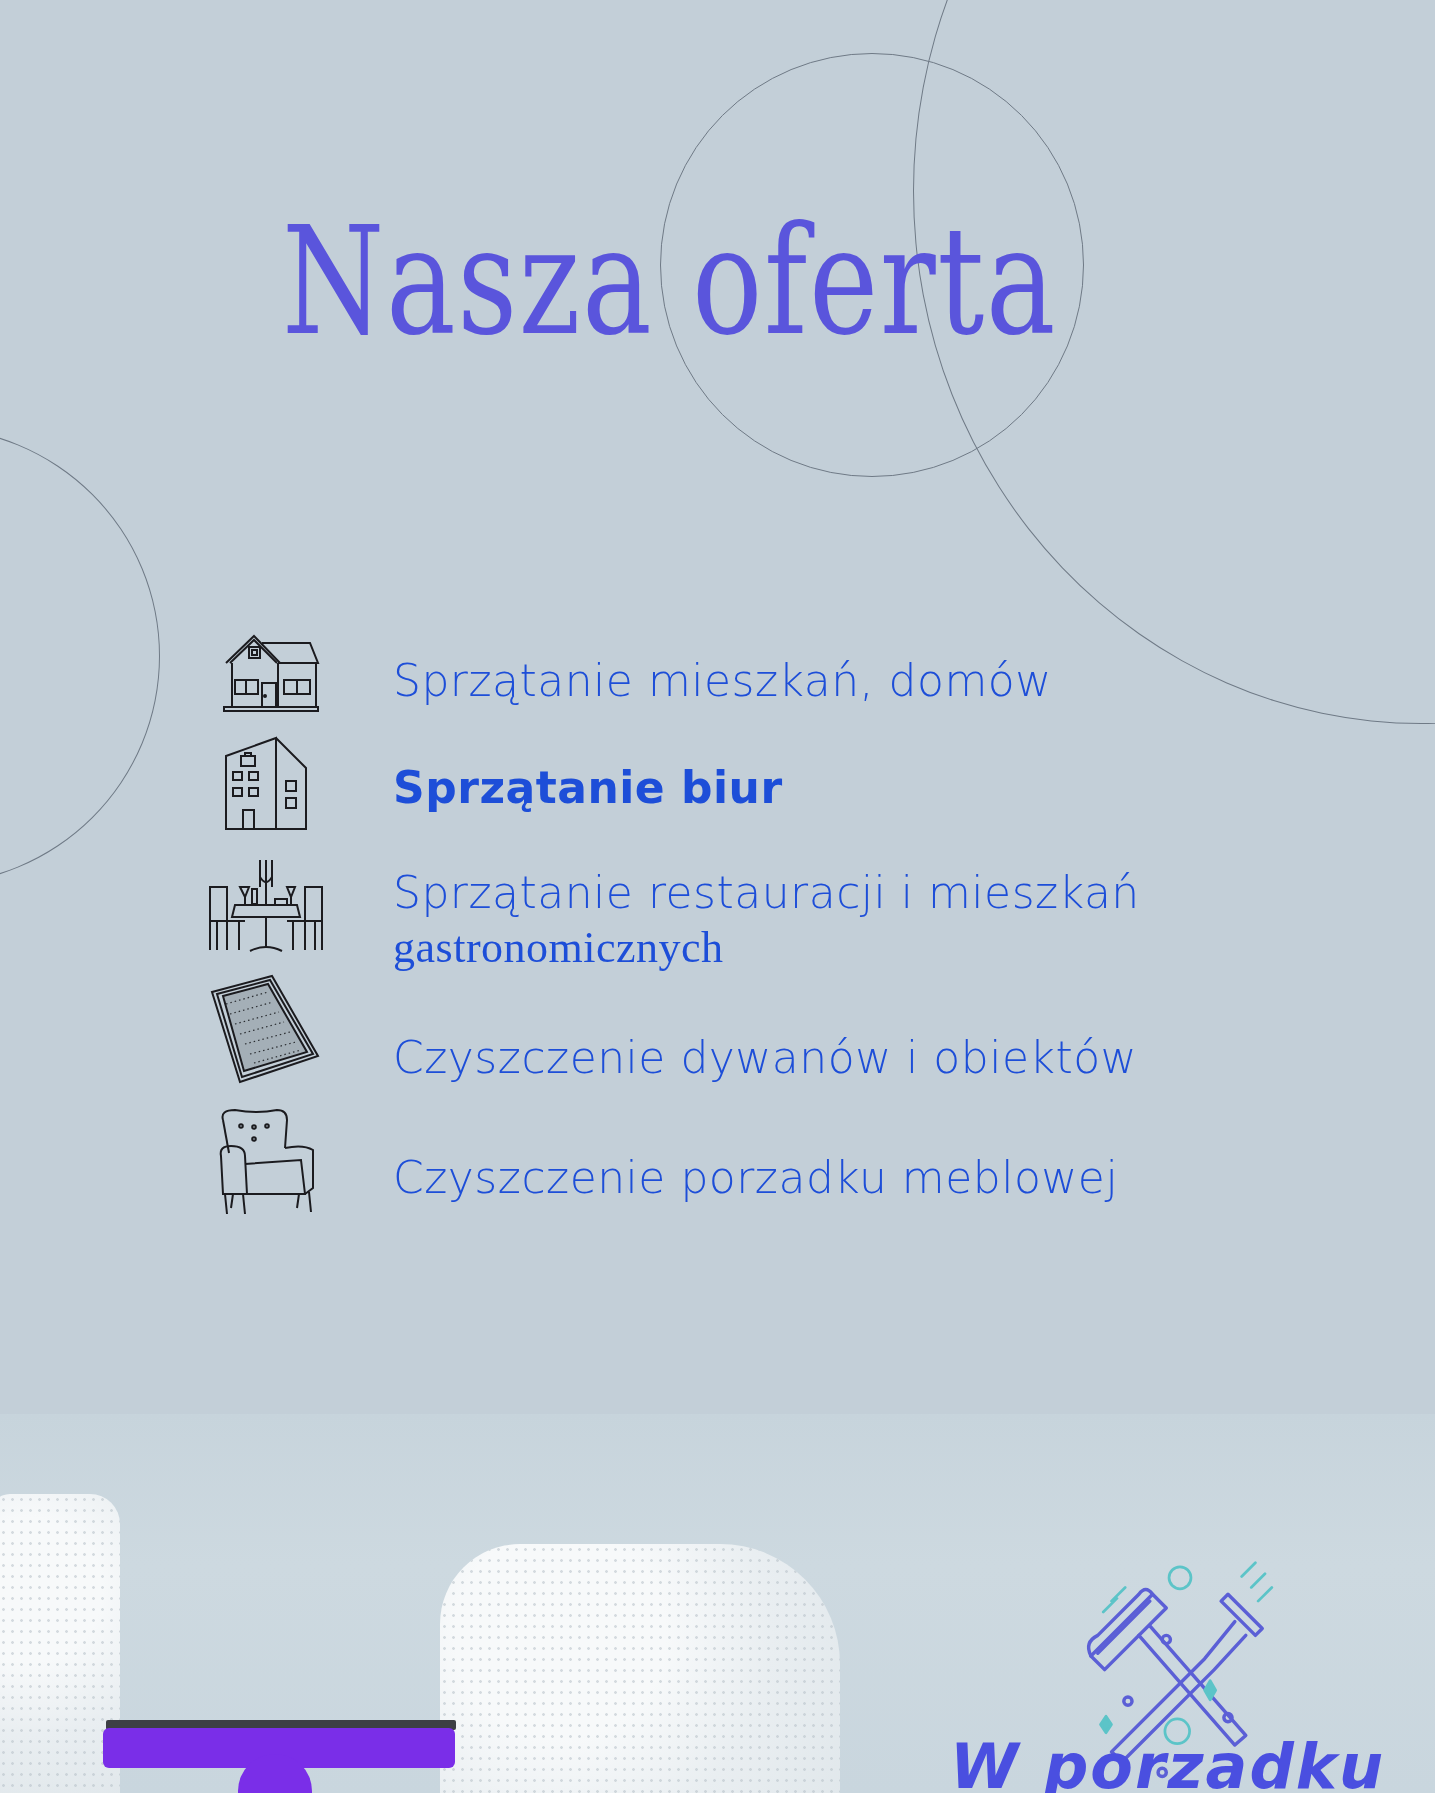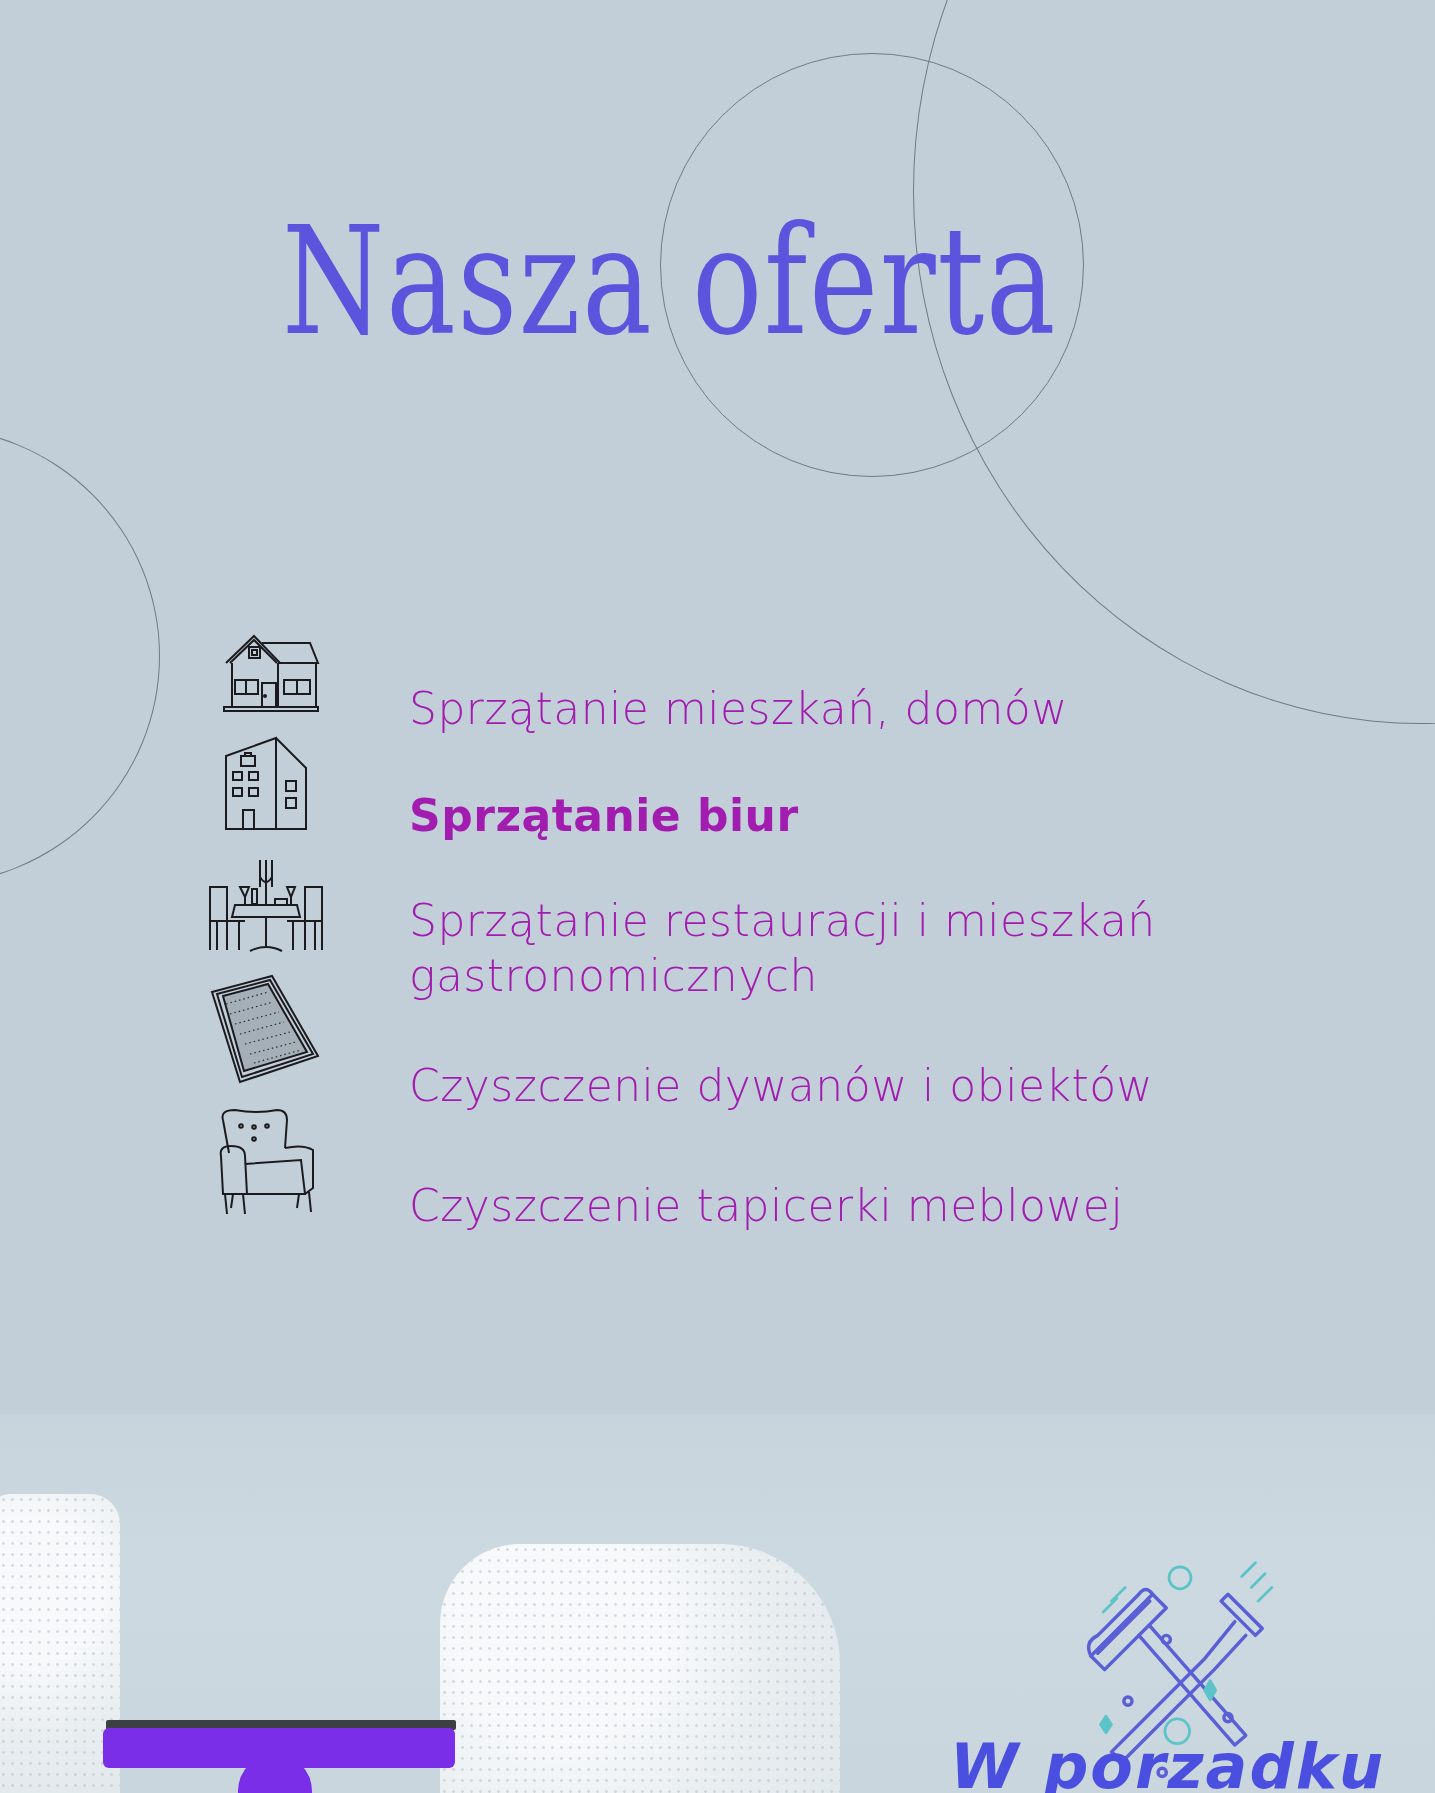--- a/index.html
+++ b/index.html
@@ -1,21 +1,21 @@
 <!DOCTYPE html>
 <html><head>
 <meta charset="utf-8">
 <style>
   html, body { margin:0; padding:0; }
   body { width:1435px; height:1793px; overflow:hidden; background:#c3cfd8; position:relative; font-family:"DejaVu Sans", sans-serif; }
   .circle { position:absolute; border:1.2px solid #6f7a86; border-radius:50%; box-sizing:border-box; }
   .title { position:absolute; left:282px; top:196px; margin:0; font-family:"DejaVu Serif", serif; font-weight:normal; font-size:150px; line-height:170px; color:#5a55dc; letter-spacing:2px; transform:scaleX(0.78); transform-origin:left top; white-space:nowrap; }
   .svc { position:absolute; left:0; width:1435px; }
   .svc .icon { position:absolute; }
-  .svc .label { position:absolute; left:409px; font-size:44px; line-height:56px; color:#a21caf; font-weight:300; white-space:nowrap; letter-spacing:0.5px;margin-top:28px; }
+  .svc .label { position:absolute; left:393px; font-size:44px; line-height:56px; color:#1d4ed8; font-weight:300; white-space:nowrap; letter-spacing:0.5px; }
   .photo { position:absolute; left:0; top:1414px; width:1435px; height:379px; background:linear-gradient(180deg,#c7d4dc 0%, #cdd9e0 40%, #c9d6de 100%); overflow:hidden; }
   .foam { position:absolute; background:radial-gradient(circle at 30% 30%, #f7f9fa 0 30%, #e9eef1 60%, #dfe6ea 100%); }
   .foam::after { content:""; position:absolute; inset:0; background-image:radial-gradient(#b8c2c9 1px, transparent 1.5px); background-size:9px 11px; opacity:0.55; border-radius:inherit; }
   .logo { position:absolute; left:1020px; top:1560px; width:320px; height:233px; }
   .logo-text { position:absolute; left:950px; top:1730px; font-family:"DejaVu Sans", sans-serif; font-style:italic; font-weight:bold; font-size:62px; color:#4a4fe0; white-space:nowrap; letter-spacing:2px; }
 </style>
 </head>
 <body>
 
 <div class="circle" style="left:913px; top:-342px; width:1016px; height:1066px;"></div>
@@ -76,21 +76,21 @@
     <path d="M55 3 V30 M61 3 V47 M67 3 V30"></path>
       <path d="M55 20 Q61 30 67 20"></path>
     <path d="M35 30 L44 30 L40 40 Z"></path>
       <path d="M40 40 V48"></path>
       <path d="M82 30 L90 30 L86 40 Z"></path>
       <path d="M86 40 V48"></path>
     <rect x="47" y="32" width="5" height="15"></rect>
       <rect x="70" y="42" width="12" height="6"></rect>
   </svg>
   <div class="label" style="top:10px;">Sprzątanie restauracji i mieszkań</div>
-  <div class="label" style="top:65px;">gastronomicznych</div>
+  <div class="label" style="top:65px;font-family:Liberation Serif, serif;">gastronomicznych</div>
 </div>
 
 <div class="svc" style="top:972px;">
   <svg class="icon" style="left:210px; top:2px;" width="112" height="110" viewBox="0 0 112 110" fill="none" stroke="#1b1b1f" stroke-width="2">
     <path d="M2 18 L62 2 L108 82 L30 108 Z"></path>
     <path d="M7 20 L60 6 L103 80 L32 103 Z"></path>
     <path d="M13 22 L58 10 L97 78 L34 97 Z" fill="#6b737c" fill-opacity="0.35"></path>
     <g stroke="#2a2d31" stroke-width="1.2" stroke-dasharray="1.5 3">
       <path d="M16 30 L58 18"></path>
         <path d="M20 40 L63 28"></path>
@@ -110,21 +110,21 @@
     <path d="M8 12 L14 45"></path>
     <circle cx="26" cy="18" r="1.8"></circle>
       <circle cx="39" cy="19" r="1.8"></circle>
       <circle cx="52" cy="18" r="1.8"></circle>
       <circle cx="39" cy="31" r="1.8"></circle>
     <path d="M6 48 Q4 38 16 38 Q30 38 30 48 L32 86 H8 Z"></path>
     <path d="M70 40 Q88 36 98 42 L98 80 L90 86"></path>
     <path d="M30 56 L86 52 L90 86 L32 86"></path>
     <path d="M10 86 L12 106 M18 86 L16 100 M28 86 L30 106 M84 86 L82 100 M94 84 L96 104"></path>
   </svg>
-  <div class="label" style="top:45px;">Czyszczenie tapicerki meblowej</div>
+  <div class="label" style="top:45px;">Czyszczenie porzadku meblowej</div>
 </div>
 
 <div class="photo">
   <div class="foam" style="left:-10px; top:80px; width:130px; height:320px; border-radius:20px 30px 0 0;"></div>
   <div class="foam" style="left:440px; top:130px; width:400px; height:300px; border-radius:80px 120px 30px 0;"></div>
   <div style="position:absolute; left:106px; top:306px; width:350px; height:10px; background:#3d3f44; border-radius:2px;"></div>
   <div style="position:absolute; left:103px; top:314px; width:352px; height:40px; background:#7a2ee8; border-radius:6px;"></div>
   <div style="position:absolute; left:238px; top:340px; width:74px; height:60px; background:#7a2ee8; border-radius:40px 40px 0 0;"></div>
 </div>
 

